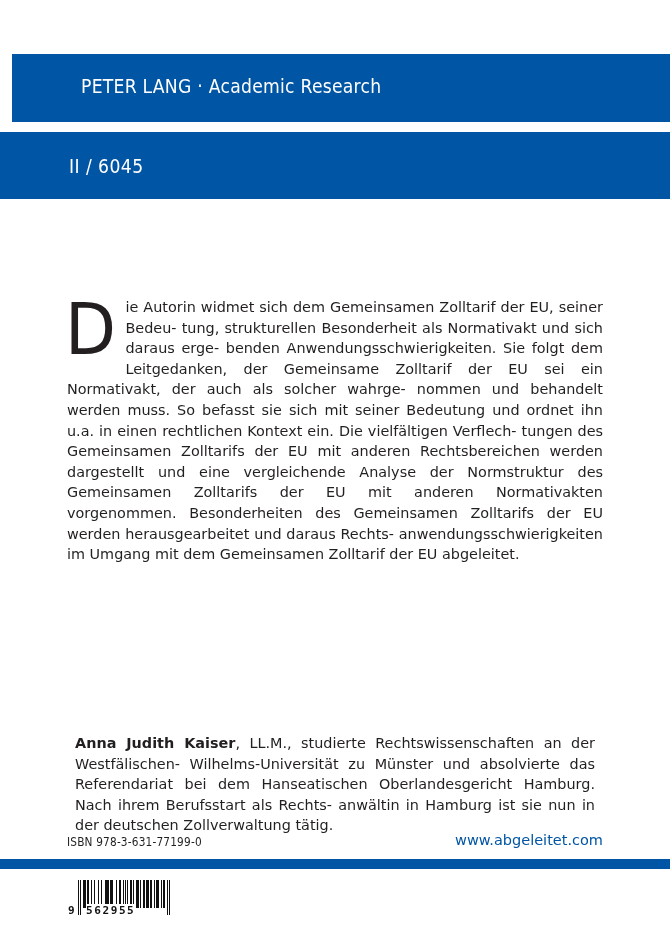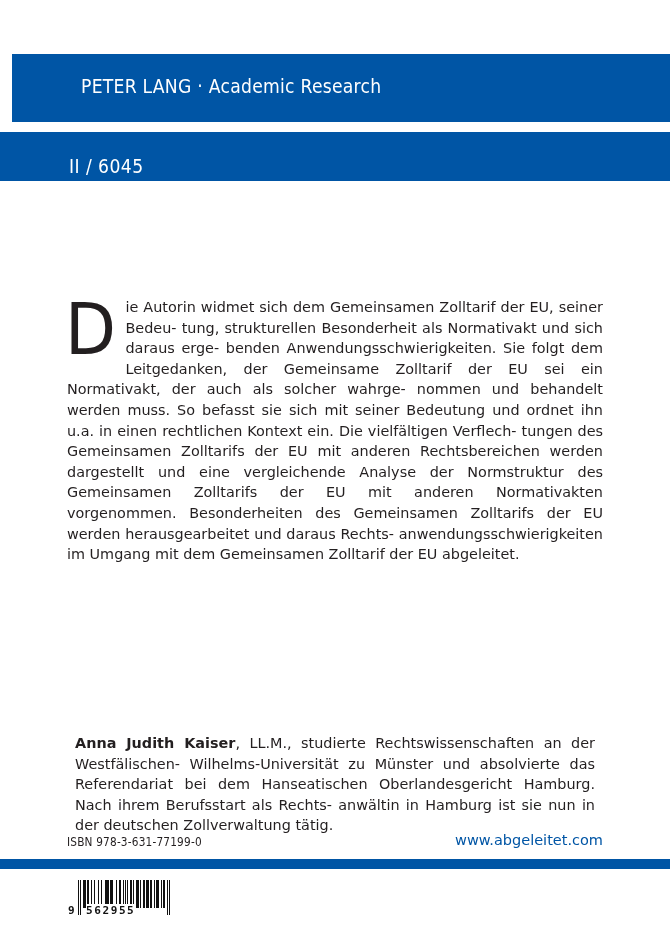--- a/index.html
+++ b/index.html
@@ -1,19 +1,19 @@
 <!DOCTYPE html>
 <html><head>
 <meta charset="utf-8">
 <style>
   html, body { margin:0; padding:0; background:#ffffff; }
   body { width:670px; height:950px; position:relative; overflow:hidden; font-family:"DejaVu Sans", "Liberation Sans", sans-serif; color:#231f20; }
   .band { position:absolute; left:0; width:670px; background:#0055a5; color:#ffffff; }
   .band1 { top:54px; height:68px;margin-left:12px; }
-  .band2 { top:132px; height:49px; }
+  .band2 { top:132px; height:67px; }
   .band-text { position:absolute; left:69px; font-family:"DejaVu Sans", sans-serif; font-size:20px; letter-spacing:0.3px; transform:scaleX(0.86); transform-origin:left center; white-space:nowrap; }
   .band1 .band-text { top:20px; }
   .band2 .band-text { top:22px; letter-spacing:0.5px; }
 
   .blurb { position:absolute; left:67px; top:297px; width:536px; font-size:14.4px; line-height:20.6px; text-align:justify; }
   .blurb p { margin:0; }
   .dropcap { float:left; font-family:"DejaVu Sans", sans-serif; font-size:72px; line-height:56px; height:58px; margin:4px 5px 0 -2px; font-weight:normal; transform:scaleX(0.92); transform-origin:left top; }
   .bio { position:absolute; left:67px; top:725px; width:536px; font-size:14.4px; line-height:20.6px; text-align:justify; }
   .bio p { margin:8px; }
   .bio b { font-weight:bold; }

